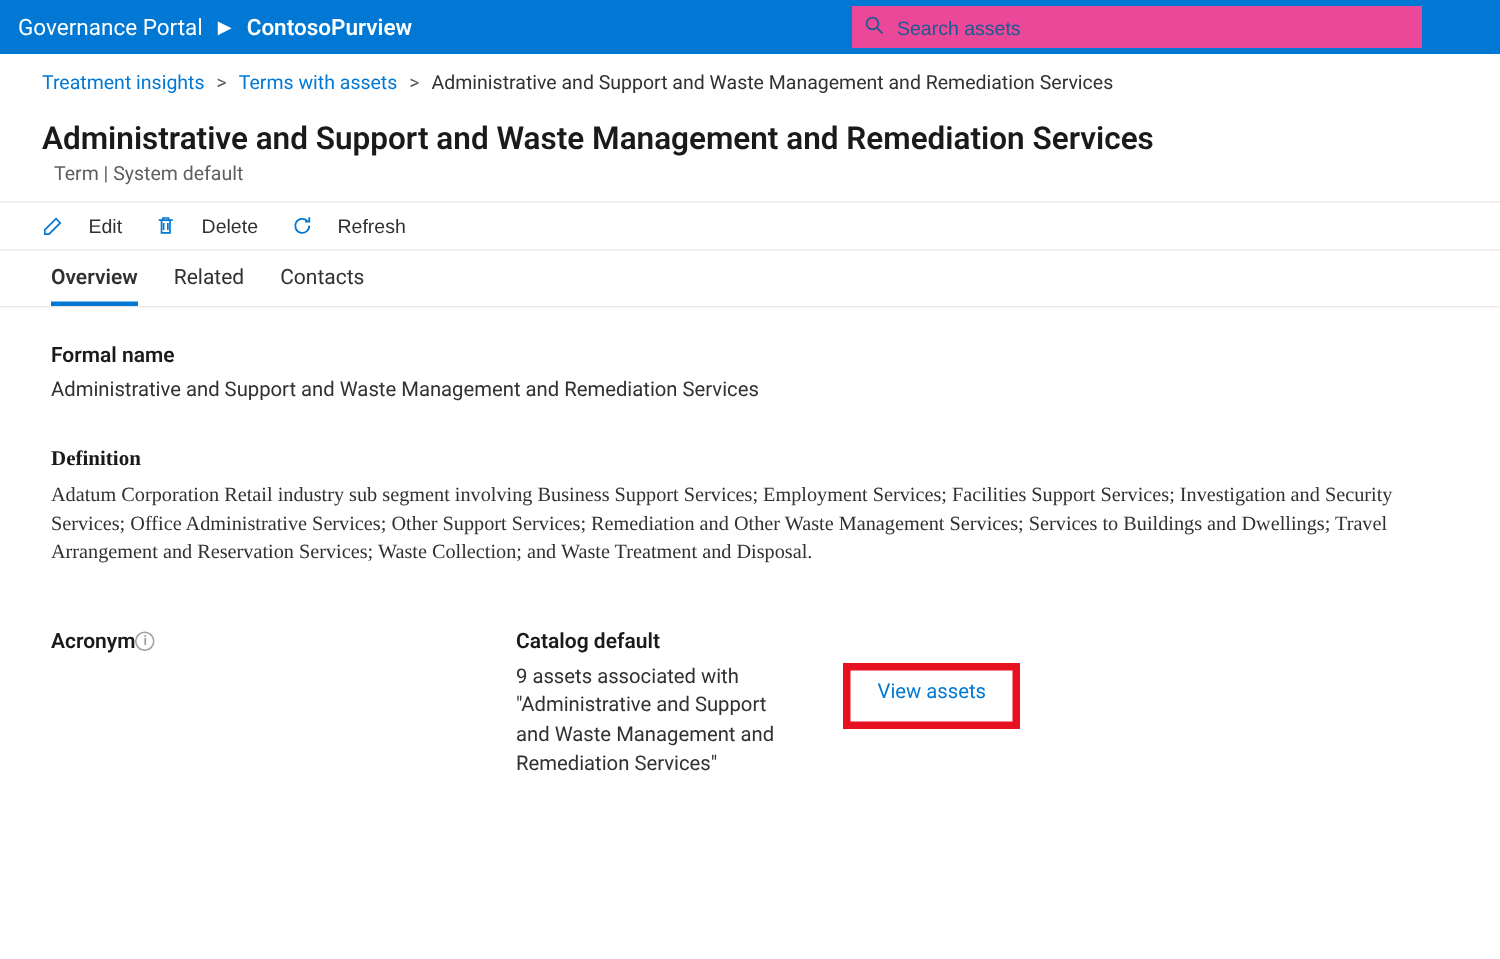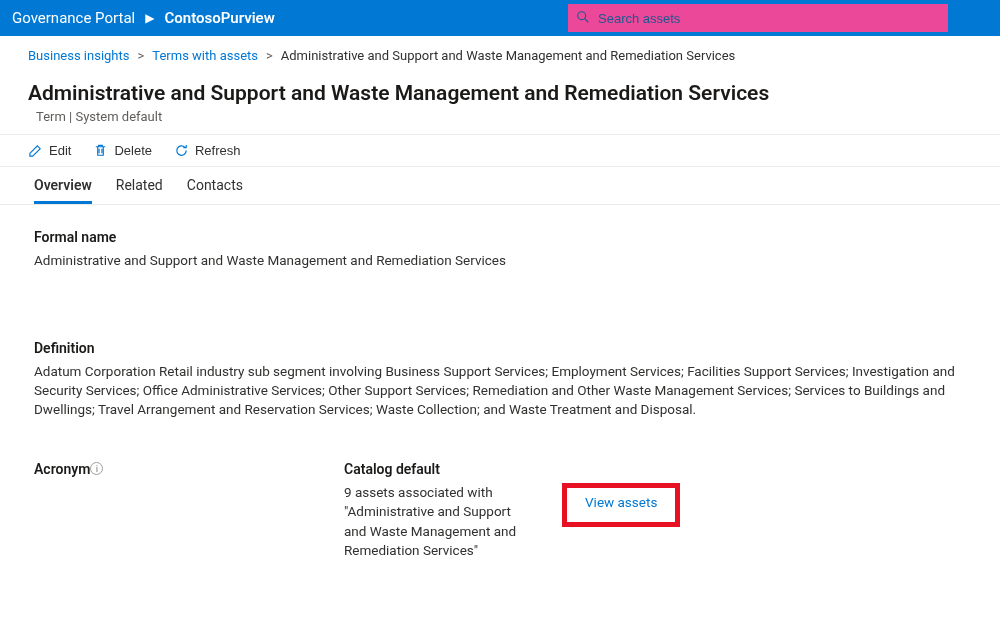--- a/index.html
+++ b/index.html
@@ -84,21 +84,21 @@
       border-top: 1px solid #edebe9;
       border-bottom: 1px solid #edebe9;
       padding: 8px 28px;
       display: flex;
       align-items: center;
       gap: 22px;
     }
     .toolbar-btn {
       display: flex;
       align-items: center;
-      gap: 6px;
+      gap: 16px;
       font-size: 13px;
       color: #323130;
       cursor: pointer;
       background: none;
       border: none;
       padding: 0;
     }
     .toolbar-icon { width: 15px; height: 15px; }
     .tabs {
       display: flex;
@@ -124,21 +124,21 @@
       font-size: 14px;
       font-weight: 600;
       color: #1b1a19;
       margin-bottom: 6px;
     }
     .section-text {
       font-size: 13.5px;
       color: #323130;
       line-height: 1.4;
     }
-    .def-section { margin-top: 70px; }
+    .def-section { margin-top: 29px; font-family: Liberation Serif, serif; }
     .columns {
       display: flex;
       margin-top: 42px;
       gap: 40px;
     }
     .col1 { width: 270px; }
     .col2 { flex: 1; }
     .acronym-heading {
       display: flex;
       align-items: center;
@@ -182,21 +182,21 @@
   <div class="search-box">
     <svg class="search-icon" viewBox="0 0 16 16">
       <circle cx="6.5" cy="6.5" r="4.5" fill="none" stroke="#1a5a90" stroke-width="1.3"></circle>
       <line x1="10" y1="10" x2="14" y2="14" stroke="#1a5a90" stroke-width="1.3"></line>
     </svg>
     <input class="search-input" type="text" placeholder="Search assets" style="">
   </div>
 </div>
 
 <nav class="breadcrumb">
-  <a>Business insights</a>
+  <a>Treatment insights</a>
   <span class="breadcrumb-sep">&gt;</span>
   <a>Terms with assets</a>
   <span class="breadcrumb-sep">&gt;</span>
   <span>Administrative and Support and Waste Management and Remediation Services</span>
 </nav>
 
 <div class="page-header">
   <h1 class="page-title">Administrative and Support and Waste Management and Remediation Services</h1>
   <div class="page-subtitle">Term | System default</div>
 </div>

